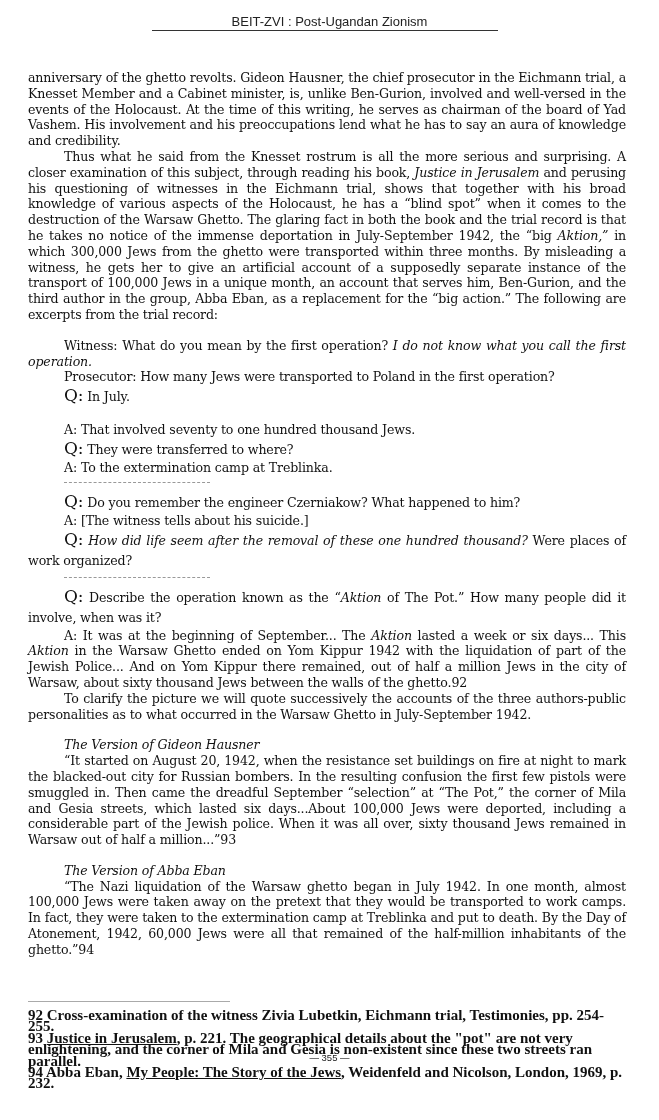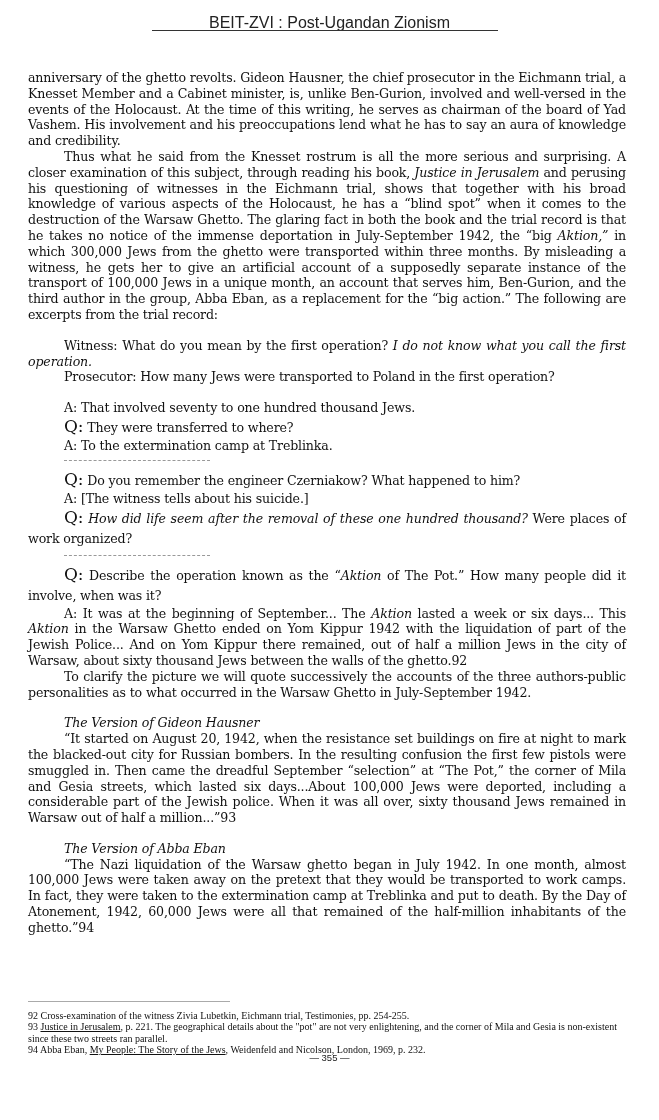--- a/index.html
+++ b/index.html
@@ -3,21 +3,21 @@
 <meta charset="utf-8">
 <style>
   * { margin: 0; padding: 0; box-sizing: border-box; }
   html, body { width: 659px; height: 1120px; background: #ffffff; overflow: hidden; }
   body { position: relative; color: #111111; font-family: "DejaVu Serif", serif; }
 
   .running-header {
     position: absolute; top: 14px; left: 0; width: 659px;
     text-align: center;
     font-family: "Liberation Sans", sans-serif;
-    font-size: 16px; color: #222;
+    font-size: 13px; color: #222;
   }
   .header-rule {
     position: absolute; top: 30px; left: 152px; width: 346px; height: 1px;
     background: #333;
   }
 
   .body-text {
     position: absolute; left: 28px; top: 70px; width: 598px;
     font-family: "DejaVu Serif", serif;
     font-size: 12.6px; line-height: 15.8px;
@@ -36,21 +36,21 @@
   em { font-style: italic; }
   .q-line { line-height: 20px; }
 
   .footnote-rule {
     position: absolute; top: 1001px; left: 28px; width: 202px; height: 1px;
     background: #aaa;
   }
   .footnotes {
     position: absolute; top: 1010px; left: 28px; width: 600px;
     font-family: "Liberation Serif", serif;
-    font-size: 10px; line-height: 11.4px; color: #111;
+    font-size: 15px; line-height: 11.4px; color: #111; font-weight: bold;
   }
   .footnotes u { text-decoration: underline; }
 
   .page-number {
     position: absolute; top: 1052px; left: 0; width: 659px; text-align: center;
     font-family: "Liberation Sans", sans-serif; font-size: 9.5px; color: #222;
   }
 </style>
 </head>
 <body>
@@ -61,20 +61,21 @@
 <div class="body-text">
   <p>anniversary of the ghetto revolts. Gideon Hausner, the chief prosecutor in the Eichmann trial, a Knesset Member and a Cabinet minister, is, unlike Ben-Gurion, involved and well-versed in the events of the Holocaust. At the time of this writing, he serves as chairman of the board of Yad Vashem. His involvement and his preoccupations lend what he has to say an aura of knowledge and credibility.</p>
 
   <p class="indent"><span>Thus what he said from the Knesset rostrum is all the more serious and surprising. A closer examination of this subject, through reading his book, </span><em>Justice in Jerusalem</em><span> and perusing his questioning of witnesses in the Eichmann trial, shows that together with his broad knowledge of various aspects of the Holocaust, he has a “blind spot” when it comes to the destruction of the Warsaw Ghetto. The glaring fact in both the book and the trial record is that he takes no notice of the immense deportation in July-September 1942, the “big </span><em>Aktion,”</em><span> in which 300,000 Jews from the ghetto were transported within three months. By misleading a witness, he gets her to give an artificial account of a supposedly separate instance of the transport of 100,000 Jews in a unique month, an account that serves him, Ben-Gurion, and the third author in the group, Abba Eban, as a replacement for the “big action.” The following are excerpts from the trial record:</span></p>
 
   <div class="gap"></div>
 
   <div>
     <p class="indent"><span>Witness: What do you mean by the first operation? </span><em>I do not know what you call the first operation.</em></p>
     <p class="indent">Prosecutor: How many Jews were transported to Poland in the first operation?</p>
+    <p class="indent q-line"><span class="q-mark">Q:</span><span> In July.</span></p>
 
     <div class="gap"></div>
 
     <p class="indent">A: That involved seventy to one hundred thousand Jews.</p>
     <p class="indent q-line"><span class="q-mark">Q:</span><span> They were transferred to where?</span></p>
     <p class="indent">A: To the extermination camp at Treblinka.</p>
     <div class="sep"></div>
 
     <p class="indent q-line"><span class="q-mark">Q:</span><span> Do you remember the engineer Czerniakow? What happened to him?</span></p>
     <p class="indent">A: [The witness tells about his suicide.]</p>

